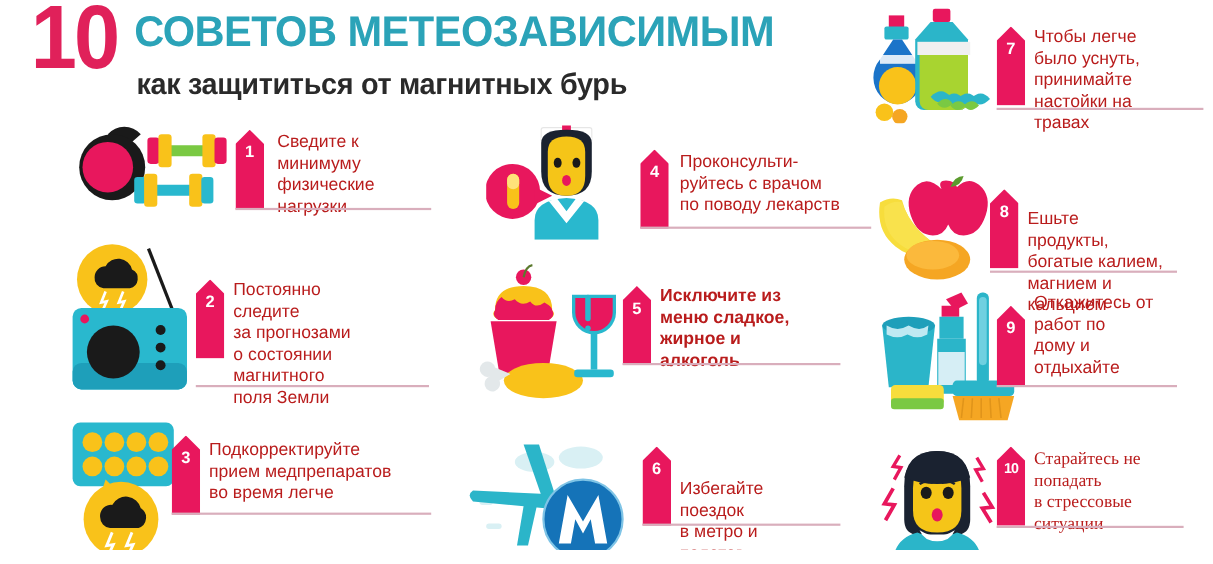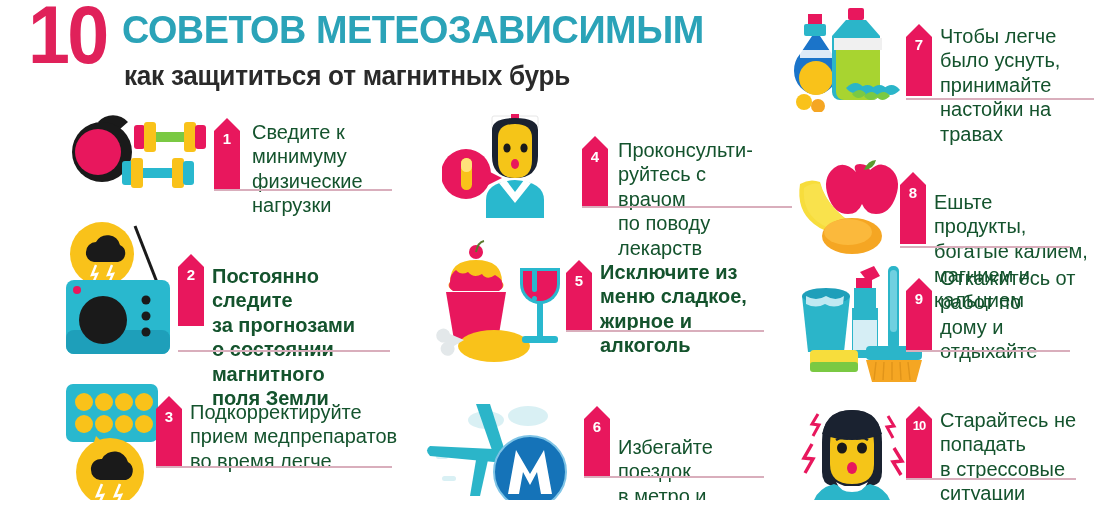--- a/index.html
+++ b/index.html
@@ -82,22 +82,22 @@
     width: 100%;
     text-align: center;
     color: #ffffff;
     font-size: 15px;
     font-weight: bold;
     line-height: 1;
   }
   .marker.m10 .num { font-size: 13px; letter-spacing: -1px; }
   .tip-text {
     position: absolute;
-    color: #14532d;
-    font-size: 20px;
+    color: #b91c1c;
+    font-size: 16px;
     line-height: 1.22;
     white-space: pre-line;
     font-weight: normal;
   }
   .rule {
     position: absolute;
     height: 1.5px;
     background: #D9AEBC;
   }
 
@@ -153,21 +153,21 @@
       <rect x="6" y="112" width="104" height="24" rx="8" fill="#1E9FBA"></rect>
       <circle cx="43" cy="102" r="24" fill="#1A1A1A"></circle>
       <circle cx="17" cy="72" r="4" fill="#E8175D"></circle>
       <circle cx="86" cy="82" r="4.5" fill="#1A1A1A"></circle>
       <circle cx="86" cy="98" r="4.5" fill="#1A1A1A"></circle>
       <circle cx="86" cy="114" r="4.5" fill="#1A1A1A"></circle>
     </svg>
     <div class="marker" style="left:118px; top:36px;">
       <span class="num">2</span>
     </div>
-    <div class="tip-text" style="left:152px; top:46px; width:160px;font-weight:bold;">Постоянно
+    <div class="tip-text" style="left:152px; top:36px; width:160px;">Постоянно
 следите
 за прогнозами
 о состоянии
 магнитного
 поля Земли</div>
     <div class="rule" style="left:118px; top:132px; width:212px;"></div>
   </div>
 
   <div class="tip" style="left:60px; top:378px; width:340px; height:132px;">
     <svg class="art" width="120" height="132" viewBox="0 0 120 132">
@@ -374,20 +374,20 @@
       <ellipse cx="66" cy="56" rx="5" ry="5.6" fill="#1A1A1A"></ellipse>
       <path d="M40 48 q6 -4 12 -1" stroke="#1A2230" stroke-width="2.4" fill="none"></path>
       <path d="M60 47 q6 -3 12 1" stroke="#1A2230" stroke-width="2.4" fill="none"></path>
       <ellipse cx="56" cy="76" rx="5" ry="6" fill="#E8175D"></ellipse>
       <path d="M16 120 q0 -22 22 -28 q18 8 36 0 q22 6 22 28 z" fill="#2BB5C9"></path>
       <path d="M40 90 q16 10 32 0 q-4 10 -16 10 q-12 0 -16 -10z" fill="#ffffff"></path>
     </svg>
     <div class="marker m10" style="left:110px; top:14px;">
       <span class="num">10</span>
     </div>
-    <div class="tip-text" style="left:144px; top:16px; width:164px;">Старайтесь не
+    <div class="tip-text" style="left:144px; top:16px; width:164px;font-family:Liberation Serif, serif;">Старайтесь не
 попадать
 в стрессовые
 ситуации</div>
     <div class="rule" style="left:110px; top:86px; width:170px;"></div>
   </div>
 
 </div>
 
 </body></html>

